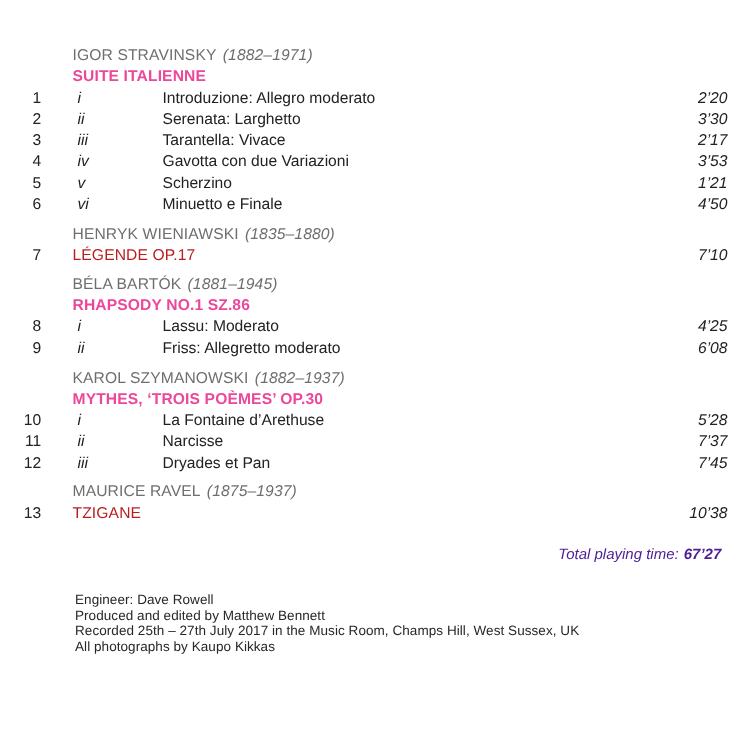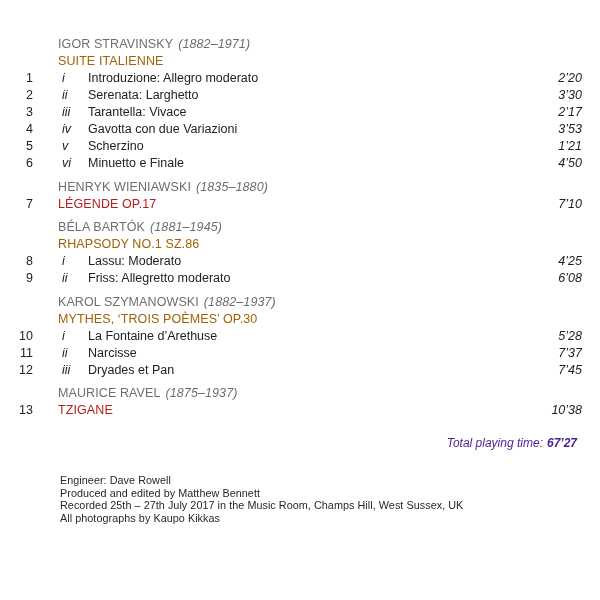--- a/index.html
+++ b/index.html
@@ -18,31 +18,31 @@
 
   .composer-line {
     padding-left: 58px; height: 17px; line-height: 17px;
     font-size: 12.5px; letter-spacing: 0.1px; color: #6e6e6e;
     white-space: nowrap;
   }
   .composer-years { font-style: italic; padding-left: 5px; }
 
   .work-line {
     padding-left: 58px; height: 17px; line-height: 17px;
-    font-size: 12.5px; font-weight: normal; color: #a16207;
+    font-size: 12.5px; font-weight: bold; color: #ec4899;
     letter-spacing: 0.1px; white-space: nowrap;
   }
 
   .track-row {
     display: grid; grid-template-columns: 33px 55px 1fr auto;
     height: 17px; line-height: 17px; font-size: 12.5px; color: #222222;
   }
   .track-no { text-align: right; }
   .track-mov { padding-left: 29px; font-style: italic; }
-  .track-title { white-space: nowrap; }
+  .track-title { white-space: nowrap; margin-left: 42px; }
   .track-dur { font-style: italic; text-align: right; }
 
   .work-row {
     display: grid; grid-template-columns: 33px 1fr auto;
     height: 17px; line-height: 17px; font-size: 12.5px; color: #222222;
   }
   .work-row .work-title-cell {
     padding-left: 25px; font-weight: normal; color: #b91c1c;
     letter-spacing: 0.1px; white-space: nowrap;
   }

